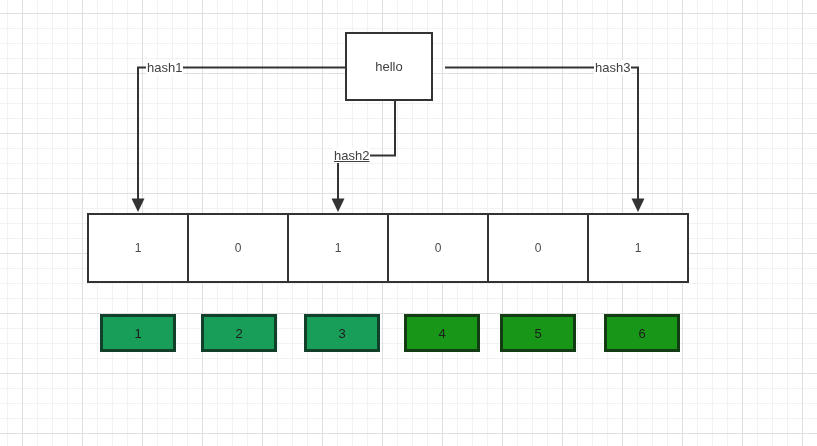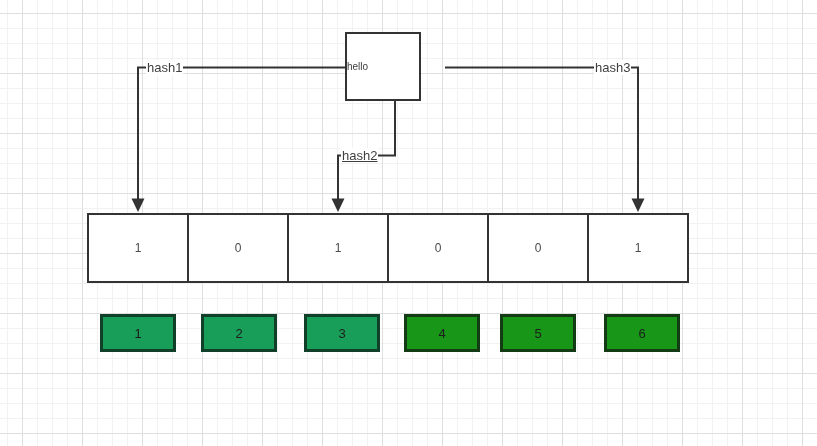--- a/index.html
+++ b/index.html
@@ -31,40 +31,40 @@
     background-position: 22px 0, 0 13px, 7px 0, 13px 13px;
   }
 
   svg.edges { position: absolute; left: 0; top: 0; z-index: 2; }
   svg.edges path { stroke: var(--line); stroke-width: 2; fill: none; }
   svg.edges path.arrowhead { fill: var(--line); stroke: none; }
 
   .node-hello {
     position: absolute;
     left: 345px; top: 32px;
-    width: 76px; height: 69px;
+    width: 88px; height: 69px;
     background: #ffffff;
     border: 2px solid var(--line);
-    display: flex; align-items: center; 
-    font-size: 10px; color: var(--text);
+    display: flex; align-items: center; justify-content: center;
+    font-size: 13px; color: var(--text);
     z-index: 3;
   }
 
   .edge-label {
     position: absolute;
     z-index: 4;
     background: #ffffff;
     color: var(--text);
     font-size: 13px;
     line-height: 15px;
     padding: 0 1px;
     white-space: nowrap;
   }
   .lbl-hash1 { left: 146px; top: 60px; }
-  .lbl-hash2 { left: 341px; top: 148px; text-decoration: underline; }
+  .lbl-hash2 { left: 333px; top: 148px; text-decoration: underline; }
   .lbl-hash3 { left: 594px; top: 60px; text-align: right; }
 
   .bit-array {
     position: absolute;
     left: 87px; top: 213px;
     width: 602px; height: 70px;
     border: 2px solid var(--line);
     background: #ffffff;
     display: flex;
     z-index: 1;

